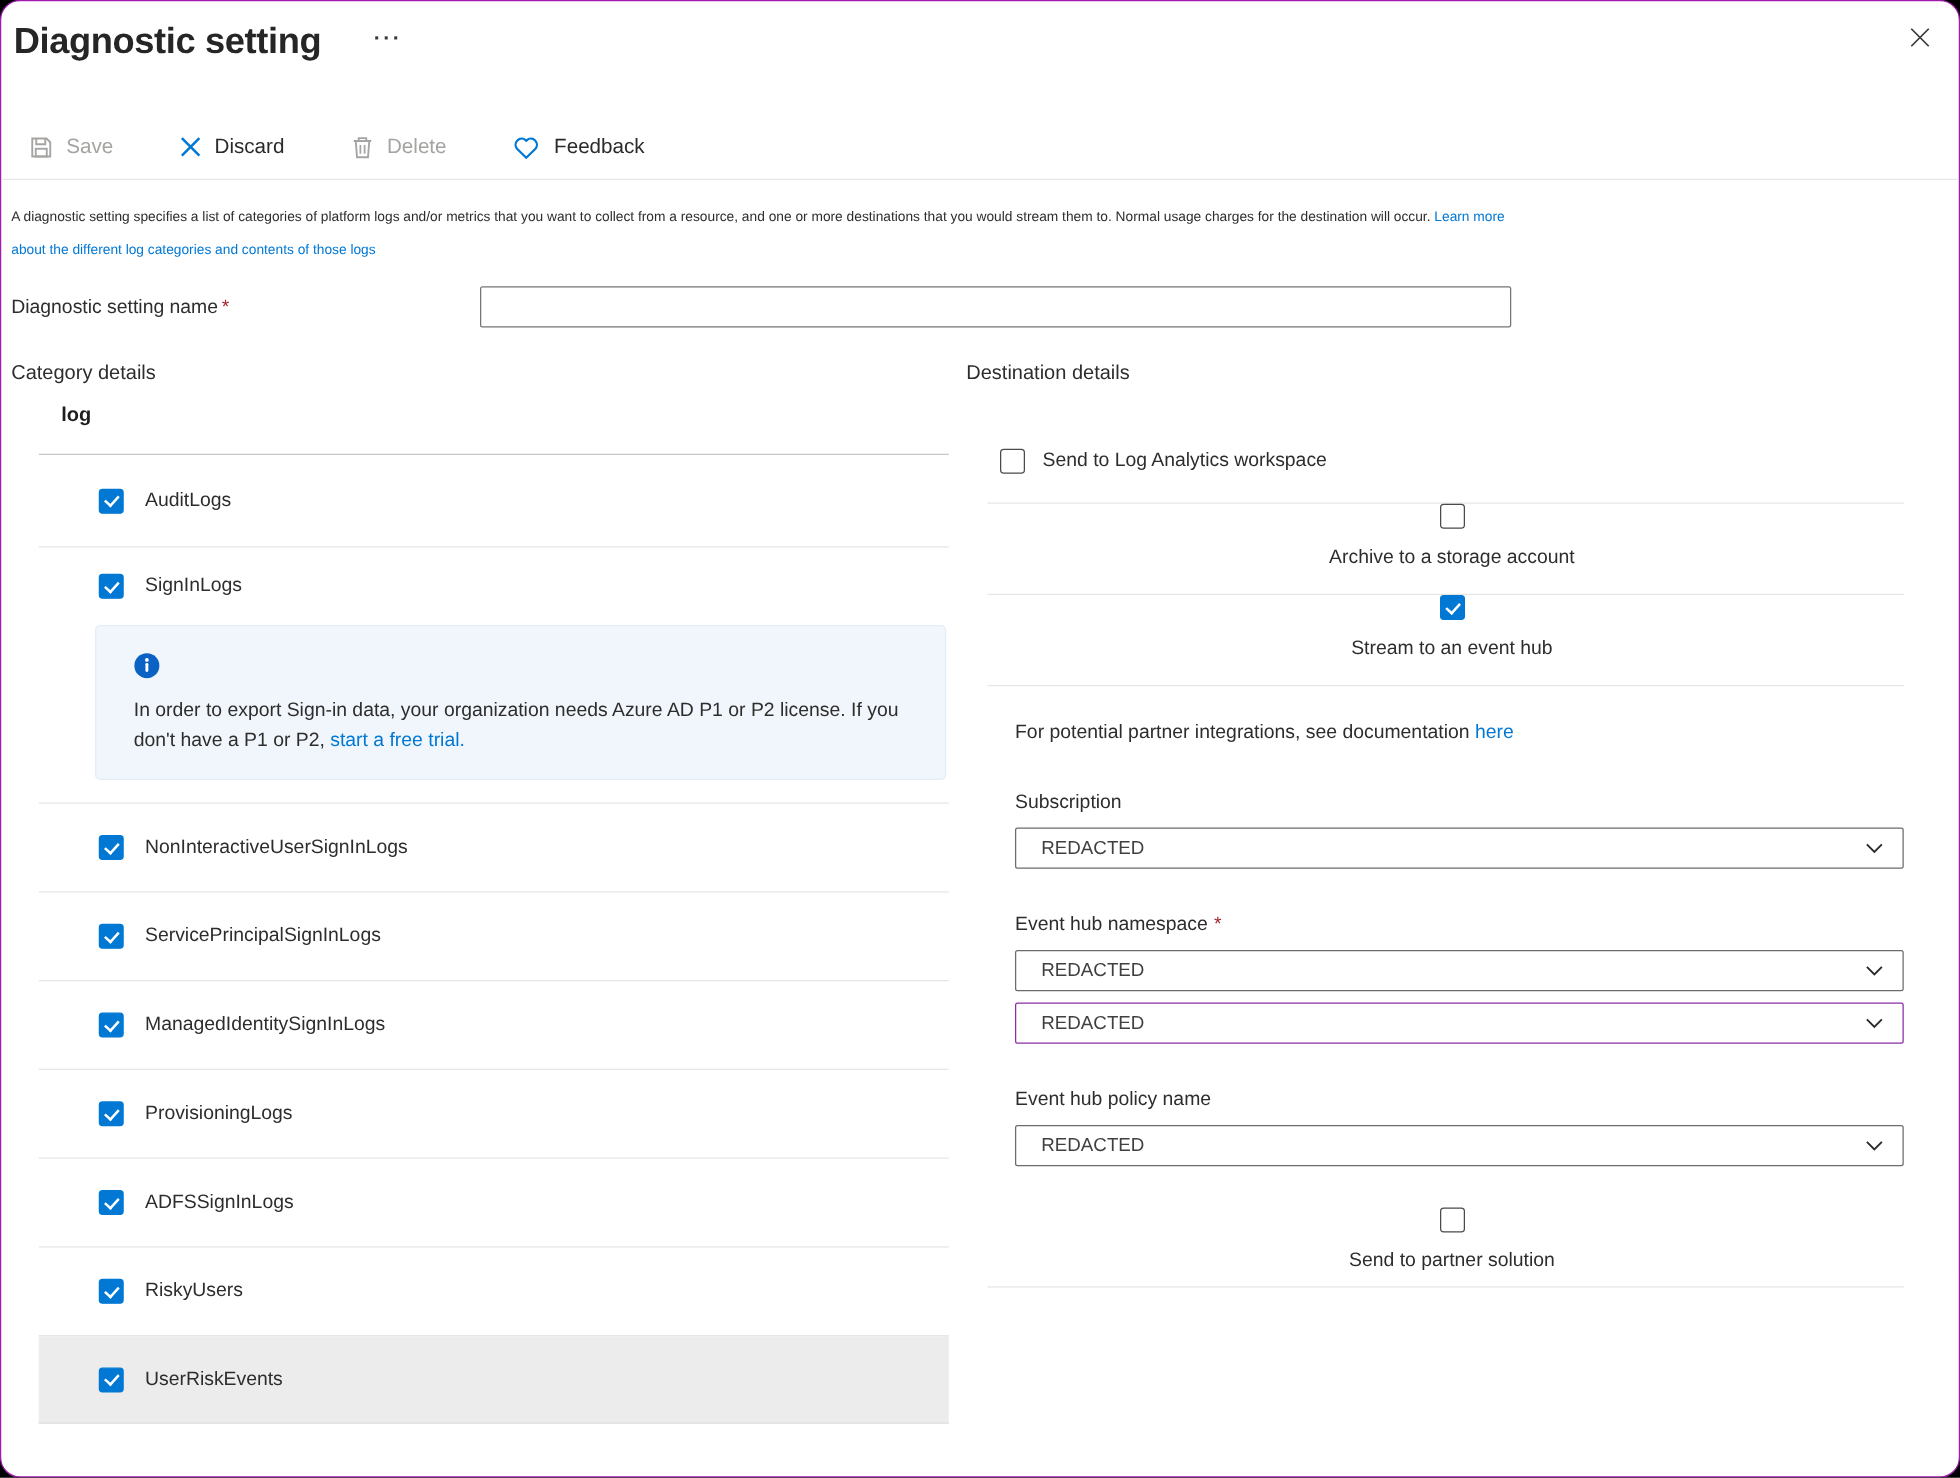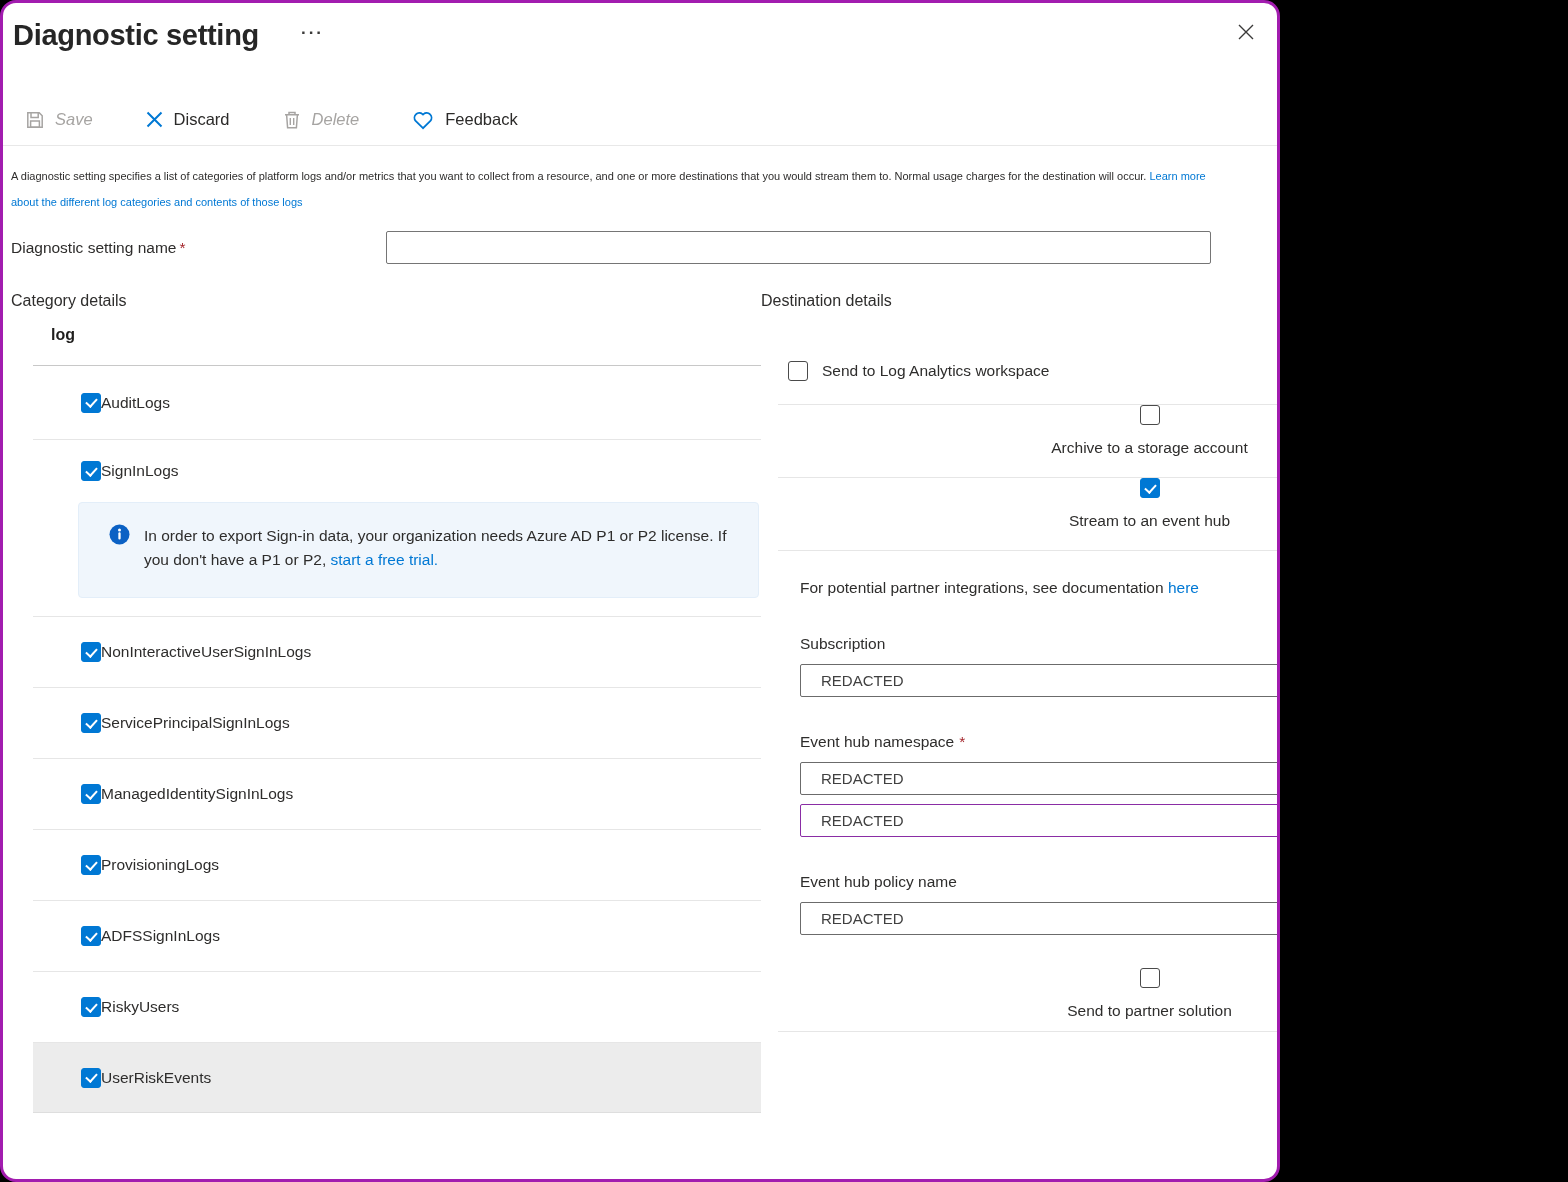--- a/index.html
+++ b/index.html
@@ -1,34 +1,34 @@
 <!DOCTYPE html>
 <html><head>
 <meta charset="utf-8">
 <style>
   * { box-sizing: border-box; }
   html,body { margin:0; padding:0; background:#000; }
   body { font-family:"Liberation Sans", sans-serif; color:#323130; }
 
   .window {
-    width:1280px; height:1182px; background:#fff;
-    border-radius:16px; border:3px solid #a21caf;
+    width:1568px; height:1182px; background:#fff;
+    border-radius:16px; border:1px solid #a21caf;
     overflow:hidden; position:relative;
   }
 
   
   .hdr { display:flex; align-items:flex-start; padding:12px 20px 0 10px; }
   .page-title { font-size:29px; font-weight:700; color:#262626; letter-spacing:-0.3px; line-height:40px; }
   .ellipsis-btn { margin-left:42px; margin-top:8px; font-size:17px; font-weight:700; color:#3b3a39; letter-spacing:2px; cursor:pointer; line-height:20px; }
   .close-btn { margin-left:auto; margin-top:6px; cursor:pointer; }
 
   
   .toolbar { display:flex; align-items:center; margin:46px 0 0 22px; height:37px; }
   .cmd { display:flex; align-items:center; gap:10px; font-size:16.5px; margin-right:52px; cursor:pointer; }
-  .cmd .lbl-disabled { color:#a6a4a2;font-style:italic; }
+  .cmd .lbl-disabled { color:#a6a4a2; }
   .cmd .lbl-enabled  { color:#2b2a29; }
   .toolbar-divider { border-bottom:1px solid #e8e8e8; margin-top:7px; }
 
   
   .intro { margin:17px 0 0 8px; max-width:1195px; font-size:11px; line-height:26px; color:#2e2d2c; }
   a.link { color:#0078d4; text-decoration:none; cursor:pointer; }
 
   
   .name-row { display:flex; align-items:center; margin:16px 0 0 8px; }
   .name-label { width:375px; font-size:15.5px; color:#2e2d2c; }
@@ -38,35 +38,35 @@
   
   .cols { display:flex; margin-top:26px; }
   .col-left  { width:773px; }
   .col-right { width:795px; }
   .section-title { font-size:16px; color:#2e2d2c; padding-left:8px; line-height:22px; }
   .col-right .section-title { padding-left:0; }
 
   
   .log-table { margin-left:30px; width:728px; }
   .log-header { padding-left:18px; margin-top:14px; height:40px; display:flex; align-items:flex-start; font-size:16px; font-weight:700; color:#1f1e1d; border-bottom:1px solid #c8c8c8; }
-  .cat-row { height:71px; display:flex; align-items:center; padding-left:48px; border-bottom:1px solid #e6e6e6; }
+  .cat-row { height:71px; display:flex; align-items:center; padding-left:48px; gap:17px; border-bottom:1px solid #e6e6e6; }
   .cat-row.first { height:74px; }
   .cat-row.no-border { border-bottom:none; height:62px; }
   .cat-row.highlight { background:#ececec; border-bottom:1px solid #dedede; height:70px; }
   .row-label { font-size:15.5px; color:#2e2d2c; }
 
   
   .cb { width:20px; height:20px; border:1.5px solid #4a4a4a; border-radius:3px; background:#fff; flex:none; position:relative; cursor:pointer; }
   .cb.checked { background:#0078d4; border-color:#0078d4; }
   .cb.checked::after { content:""; position:absolute; left:4px; top:4.5px; width:9px; height:5px;
       border-left:2px solid #fff; border-bottom:2px solid #fff; transform:rotate(-48deg); }
 
   
   .info-banner { margin:0 0 18px 45px; width:681px; min-height:96px; background:#f0f6fc; border:1px solid #e3eef9;
-      border-radius:4px; display:flex; gap:14px; padding:21px 24px 18px 30px; }
+      border-radius:4px; display:flex; gap:14px; padding:21px 24px 18px 30px;flex-direction:column; }
   .info-banner .txt { font-size:15.5px; line-height:24px; color:#2e2d2c; }
   .sep-after-banner { border-bottom:1px solid #e6e6e6; }
 
   
   .dest-box { margin-left:17px; width:733px; }
   .dest-row { height:67px; display:flex; align-items:center; gap:14px; padding-left:10px; border-bottom:1px solid #e6e6e6; }
   .dest-row.tall { height:73px;flex-direction:column; }
 
   .eh-panel { padding-left:22px; }
   .partner-line { margin-top:26px; font-size:15.5px; color:#2e2d2c; line-height:22px; }

